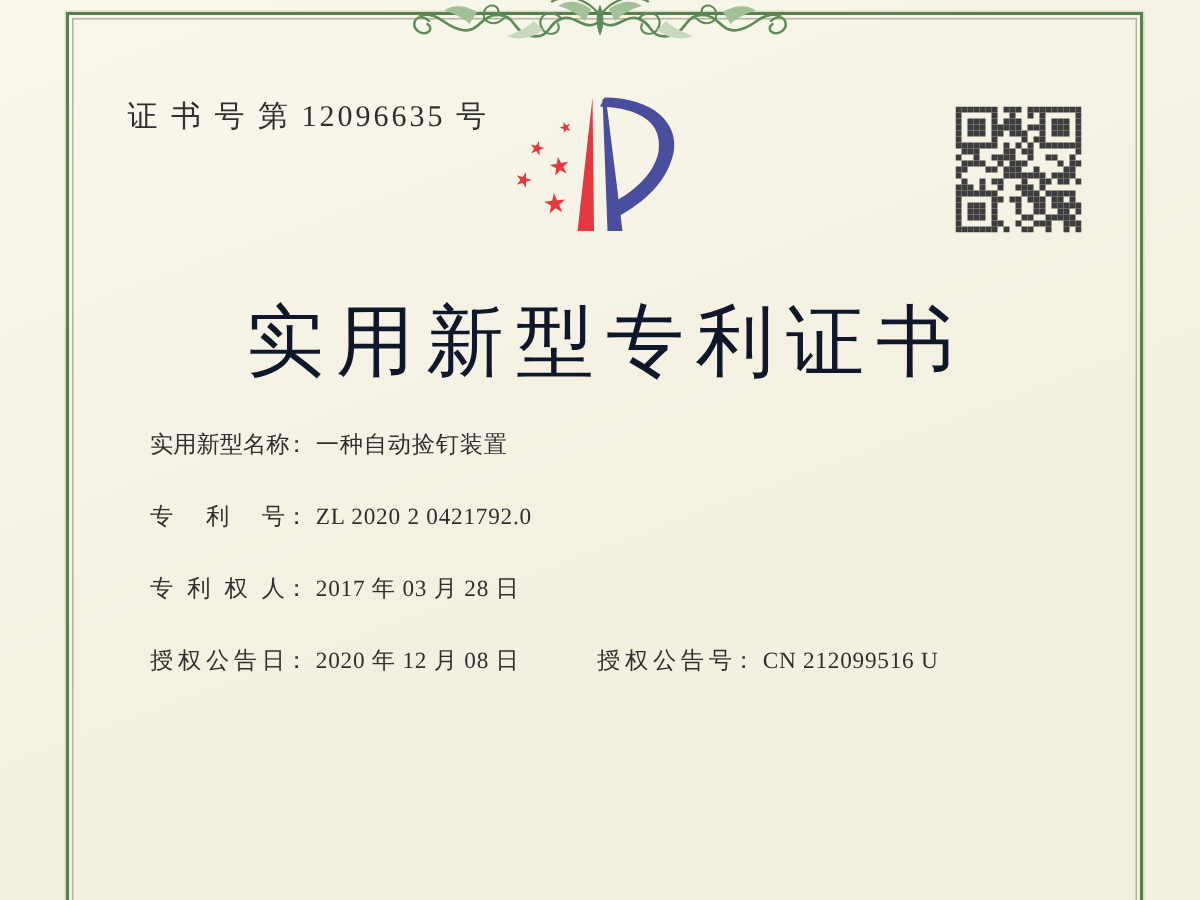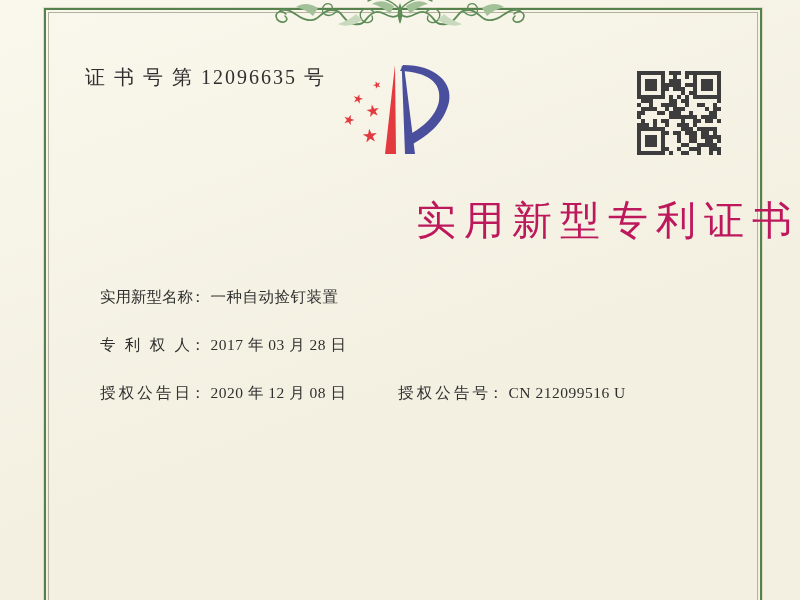--- a/index.html
+++ b/index.html
@@ -31,22 +31,22 @@
   
   .cert-no{
     position:absolute;left:85px;top:64px;
     font-size:20px;letter-spacing:2px;white-space:nowrap;
   }
   .logo{position:absolute;left:341px;top:57px;width:122px;height:105px;}
   .qr{position:absolute;left:637px;top:71px;width:84px;height:84px;}
   
   .title{
     position:absolute;left:0;top:193px;width:100%;
-    text-align:right;font-size:40px;letter-spacing:8px;padding-left:8px;
-    color:#be185d;white-space:nowrap;
+    text-align:center;font-size:52px;letter-spacing:8px;padding-left:8px;
+    color:#0f172a;white-space:nowrap;
   }
   
   .rows{position:absolute;left:0;top:273px;width:100%;}
   .row{height:48px;line-height:48px;padding-left:100px;white-space:nowrap;font-size:15.5px;}
   .lbl{
     display:inline-block;width:90px;vertical-align:baseline;
     text-align:justify;text-align-last:justify;text-justify:inter-character;
   }
   .colon{display:inline-block;}
   .val{margin-left:5px;letter-spacing:.5px;}
@@ -341,20 +341,23 @@
     <rect x="20" y="20" width="1" height="1" fill="#3d3d3d"></rect>
   </svg>
 
 <div class="title">实用新型专利证书</div>
 
 <div class="rows">
   <div class="row">
     <span class="lbl">实用新型名称</span><span class="colon">：</span><span class="val">一种自动捡钉装置</span>
   </div>
   <div class="row">
+    <span class="lbl">专利号</span><span class="colon">：</span><span class="val">ZL 2020 2 0421792.0</span>
+  </div>
+  <div class="row">
     <span class="lbl">专利权人</span><span class="colon">：</span><span class="val">2017 年 03 月 28 日</span>
   </div>
   <div class="row last">
     <span>
       <span class="lbl">授权公告日</span><span class="colon">：</span><span class="val">2020 年 12 月 08 日</span>
     </span>
     <span class="grp2">
       <span class="lbl">授权公告号</span><span class="colon">：</span><span class="val">CN 212099516 U</span>
     </span>
   </div>

